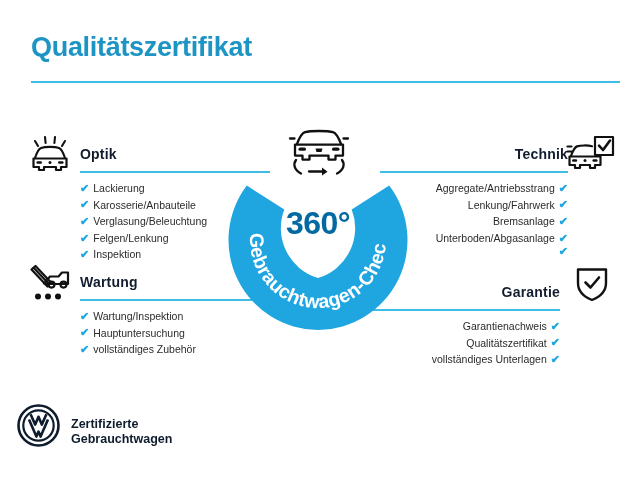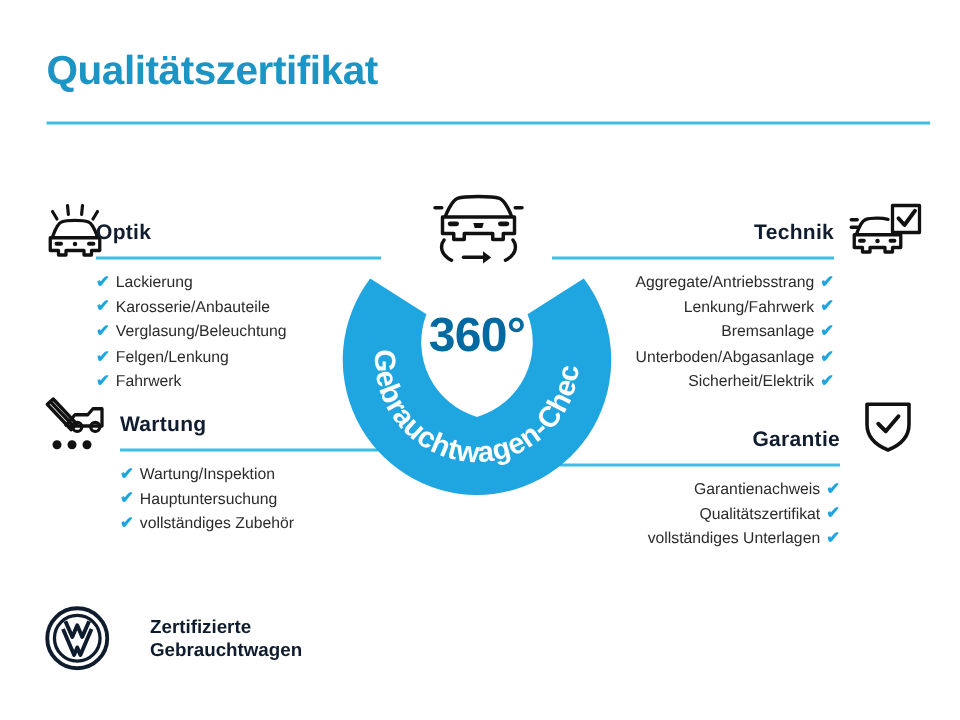--- a/index.html
+++ b/index.html
@@ -40,43 +40,43 @@
 
   
   .left .sec-title{text-align:left;}
   .left .items li{justify-content:flex-start;}
 
   
   .right .sec-title{text-align:right;}
   .right .items li{justify-content:flex-end;}
 
   
-  #sec-optik{left:64px;top:146px;width:190px;}
+  #sec-optik{left:80px;top:146px;width:190px;}
   #sec-wartung{left:80px;top:274px;width:190px;}
-  #sec-technik{left:368px;top:146px;width:188px;}
+  #sec-technik{left:380px;top:146px;width:188px;}
   #sec-garantie{left:372px;top:260px;width:188px;margin-top:24px;}
 
   .icon-box{position:absolute;}
   #icon-optik{left:27px;top:134px;}
   #icon-wartung{left:27px;top:263px;}
   #icon-technik{left:566px;top:134px;}
   #icon-garantie{left:572px;top:263px;}
 
   
   .badge{position:absolute;left:228px;top:150px;width:180px;height:180px;}
   .badge svg{display:block;}
   .badge-car{position:absolute;left:283px;top:124px;width:72px;height:58px;}
   .deg{
     position:absolute;left:228px;top:205px;width:180px;
     text-align:center;font-size:32px;font-weight:bold;color:#0369a1;
     letter-spacing:-0.5px;
   }
 
   
-  .footer{position:absolute;left:30px;top:404px;display:flex;align-items:center;gap:27px;}
+  .footer{position:absolute;left:17px;top:404px;display:flex;align-items:flex-end;gap:11px;}
   .vw-logo{width:43px;height:43px;}
   .footer-text{
     font-size:12.5px;font-weight:bold;color:#0e1c2e;line-height:15px;
     white-space:pre-line;
   }
 </style>
 </head>
 <body>
 
 <div class="page">
@@ -121,21 +121,21 @@
       <li>
           <span class="chk">✔</span>
           <span>Verglasung/Beleuchtung</span>
         </li>
       <li>
           <span class="chk">✔</span>
           <span>Felgen/Lenkung</span>
         </li>
       <li>
           <span class="chk">✔</span>
-          <span>Fahrwerk</span>
+          <span>Inspektion</span>
         </li>
     </ul>
   </div>
 
   <div class="icon-box" id="icon-wartung">
     <svg width="46" height="42" viewBox="0 0 46 42">
       <g fill="none" stroke="#111" stroke-width="2.2" stroke-linejoin="round" stroke-linecap="round">
         <path d="M4.5 6.5 L8.5 3 L24 19.5 L20.5 23.5 Z"></path>
         <path d="M6.6 4.8 L22 21"></path>
         <path d="M17 20.5 L23 13.5 L31.5 13.5 L35 9.5 L41 9.5 L41 21 L18.5 21"></path>
@@ -205,21 +205,20 @@
         </li>
       <li>
           <span>Bremsanlage</span>
           <span class="chk">✔</span>
         </li>
       <li>
           <span>Unterboden/Abgasanlage</span>
           <span class="chk">✔</span>
         </li>
       <li>
-          <span>Sicherheit/Elektrik</span>
           <span class="chk">✔</span>
         </li>
     </ul>
   </div>
 
   <div class="icon-box" id="icon-garantie">
     <svg width="40" height="42" viewBox="0 0 40 42">
       <g fill="none" stroke="#111" stroke-width="2.4" stroke-linejoin="round" stroke-linecap="round">
         <path d="M6 6.5 h28 v13.5 C34 28.5 27.5 34 20 37 C12.5 34 6 28.5 6 20 Z"></path>
         <path d="M13.5 19.5 L18.5 24.5 L27 14.5" stroke-width="2.6"></path>

